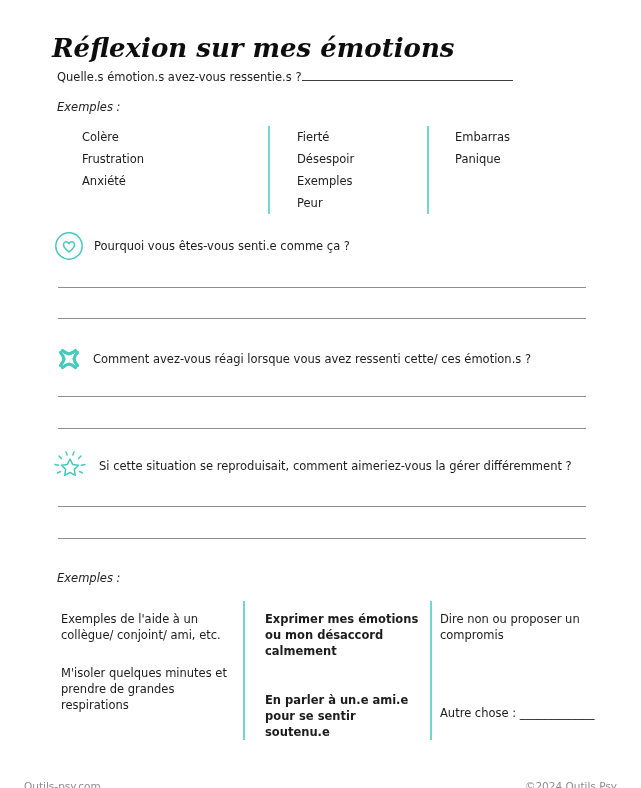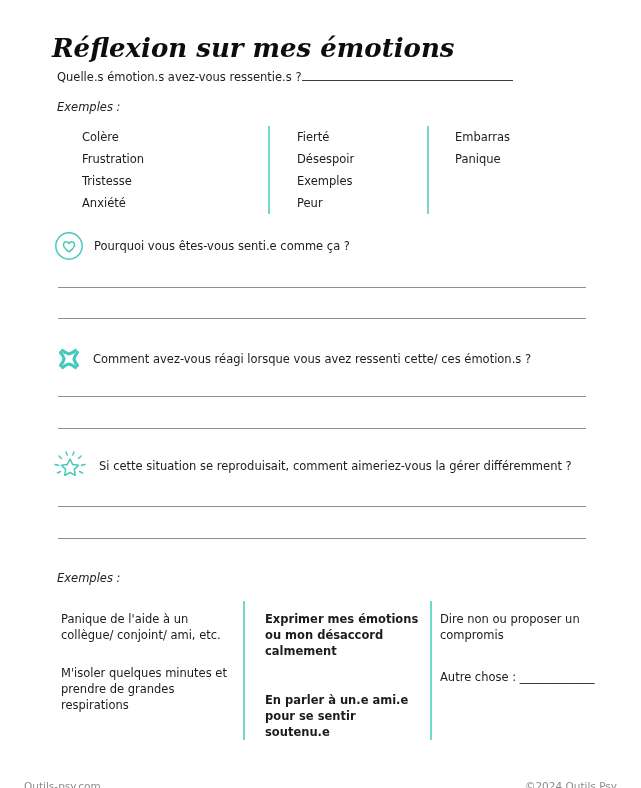--- a/index.html
+++ b/index.html
@@ -47,21 +47,21 @@
 
   .st-grid{left:57px;top:601px;width:529px;height:118px;display:grid;grid-template-columns:186px 187px 156px;}
   .st-col{padding-top:10px;font-size:11.5px;line-height:16px;}
   .st-col.c1{padding-left:4px;padding-right:12px;}
   .st-col.c2{border-left:2px solid #74d7cd;padding-left:20px;padding-right:6px;font-weight:bold;}
   .st-col.c3{border-left:2px solid #74d7cd;padding-left:8px;padding-right:2px;}
   .st-item{display:block;}
   .st-col.c1 .st-item+. st-item{margin-top:22px;}
   .st-col.c1 .gap{margin-top:22px;}
   .st-col.c2 .gap{margin-top:33px;}
-  .st-col.c3 .gap{margin-top:26px;white-space:nowrap;}
+  .st-col.c3 .gap{margin-top:62px;white-space:nowrap;}
 
   .footer{top:752px;font-size:10.5px;color:#8c8c8c;white-space:nowrap;margin-top:28px;}
   .footer.left{left:24px;}
   .footer.right{right:24px;}
   svg{display:block;}
 </style>
 </head>
 <body>
 
 <div class="page">
@@ -71,21 +71,20 @@
   <div class="abs q-top">
     <span>Quelle.s émotion.s avez-vous ressentie.s ?</span><span class="blank-inline"></span>
   </div>
 
   <div class="abs examples-heading ex1">Exemples :</div>
 
   <div class="abs em-grid">
     <div class="em-col c1">
       <div class="em-item">Colère</div>
       <div class="em-item">Frustration</div>
-      <div class="em-item">Tristesse</div>
       <div class="em-item">Anxiété</div>
     </div>
     <div class="em-col c2">
       <div class="em-item">Fierté</div>
       <div class="em-item">Désespoir</div>
       <div class="em-item">Exemples</div>
       <div class="em-item">Peur</div>
     </div>
     <div class="em-col c3">
       <div class="em-item">Embarras</div>
@@ -135,21 +134,21 @@
     </span>
     <span class="q-text">Si cette situation se reproduisait, comment aimeriez-vous la gérer différemment ?</span>
   </div>
   <div class="abs answer-line" style="top:506px;"></div>
   <div class="abs answer-line" style="top:538px;"></div>
 
   <div class="abs examples-heading ex2">Exemples :</div>
 
   <div class="abs st-grid">
     <div class="st-col c1">
-      <div class="st-item">Panique de l'aide à un collègue/ conjoint/ ami, etc.</div>
+      <div class="st-item">Exemples de l'aide à un collègue/ conjoint/ ami, etc.</div>
       <div class="st-item gap">M'isoler quelques minutes et prendre de grandes respirations</div>
     </div>
     <div class="st-col c2">
       <div class="st-item">Exprimer mes émotions ou mon désaccord calmement</div>
       <div class="st-item gap">En parler à un.e ami.e pour se sentir soutenu.e</div>
     </div>
     <div class="st-col c3">
       <div class="st-item">Dire non ou proposer un compromis</div>
       <div class="st-item gap">Autre chose : _____________</div>
     </div>

